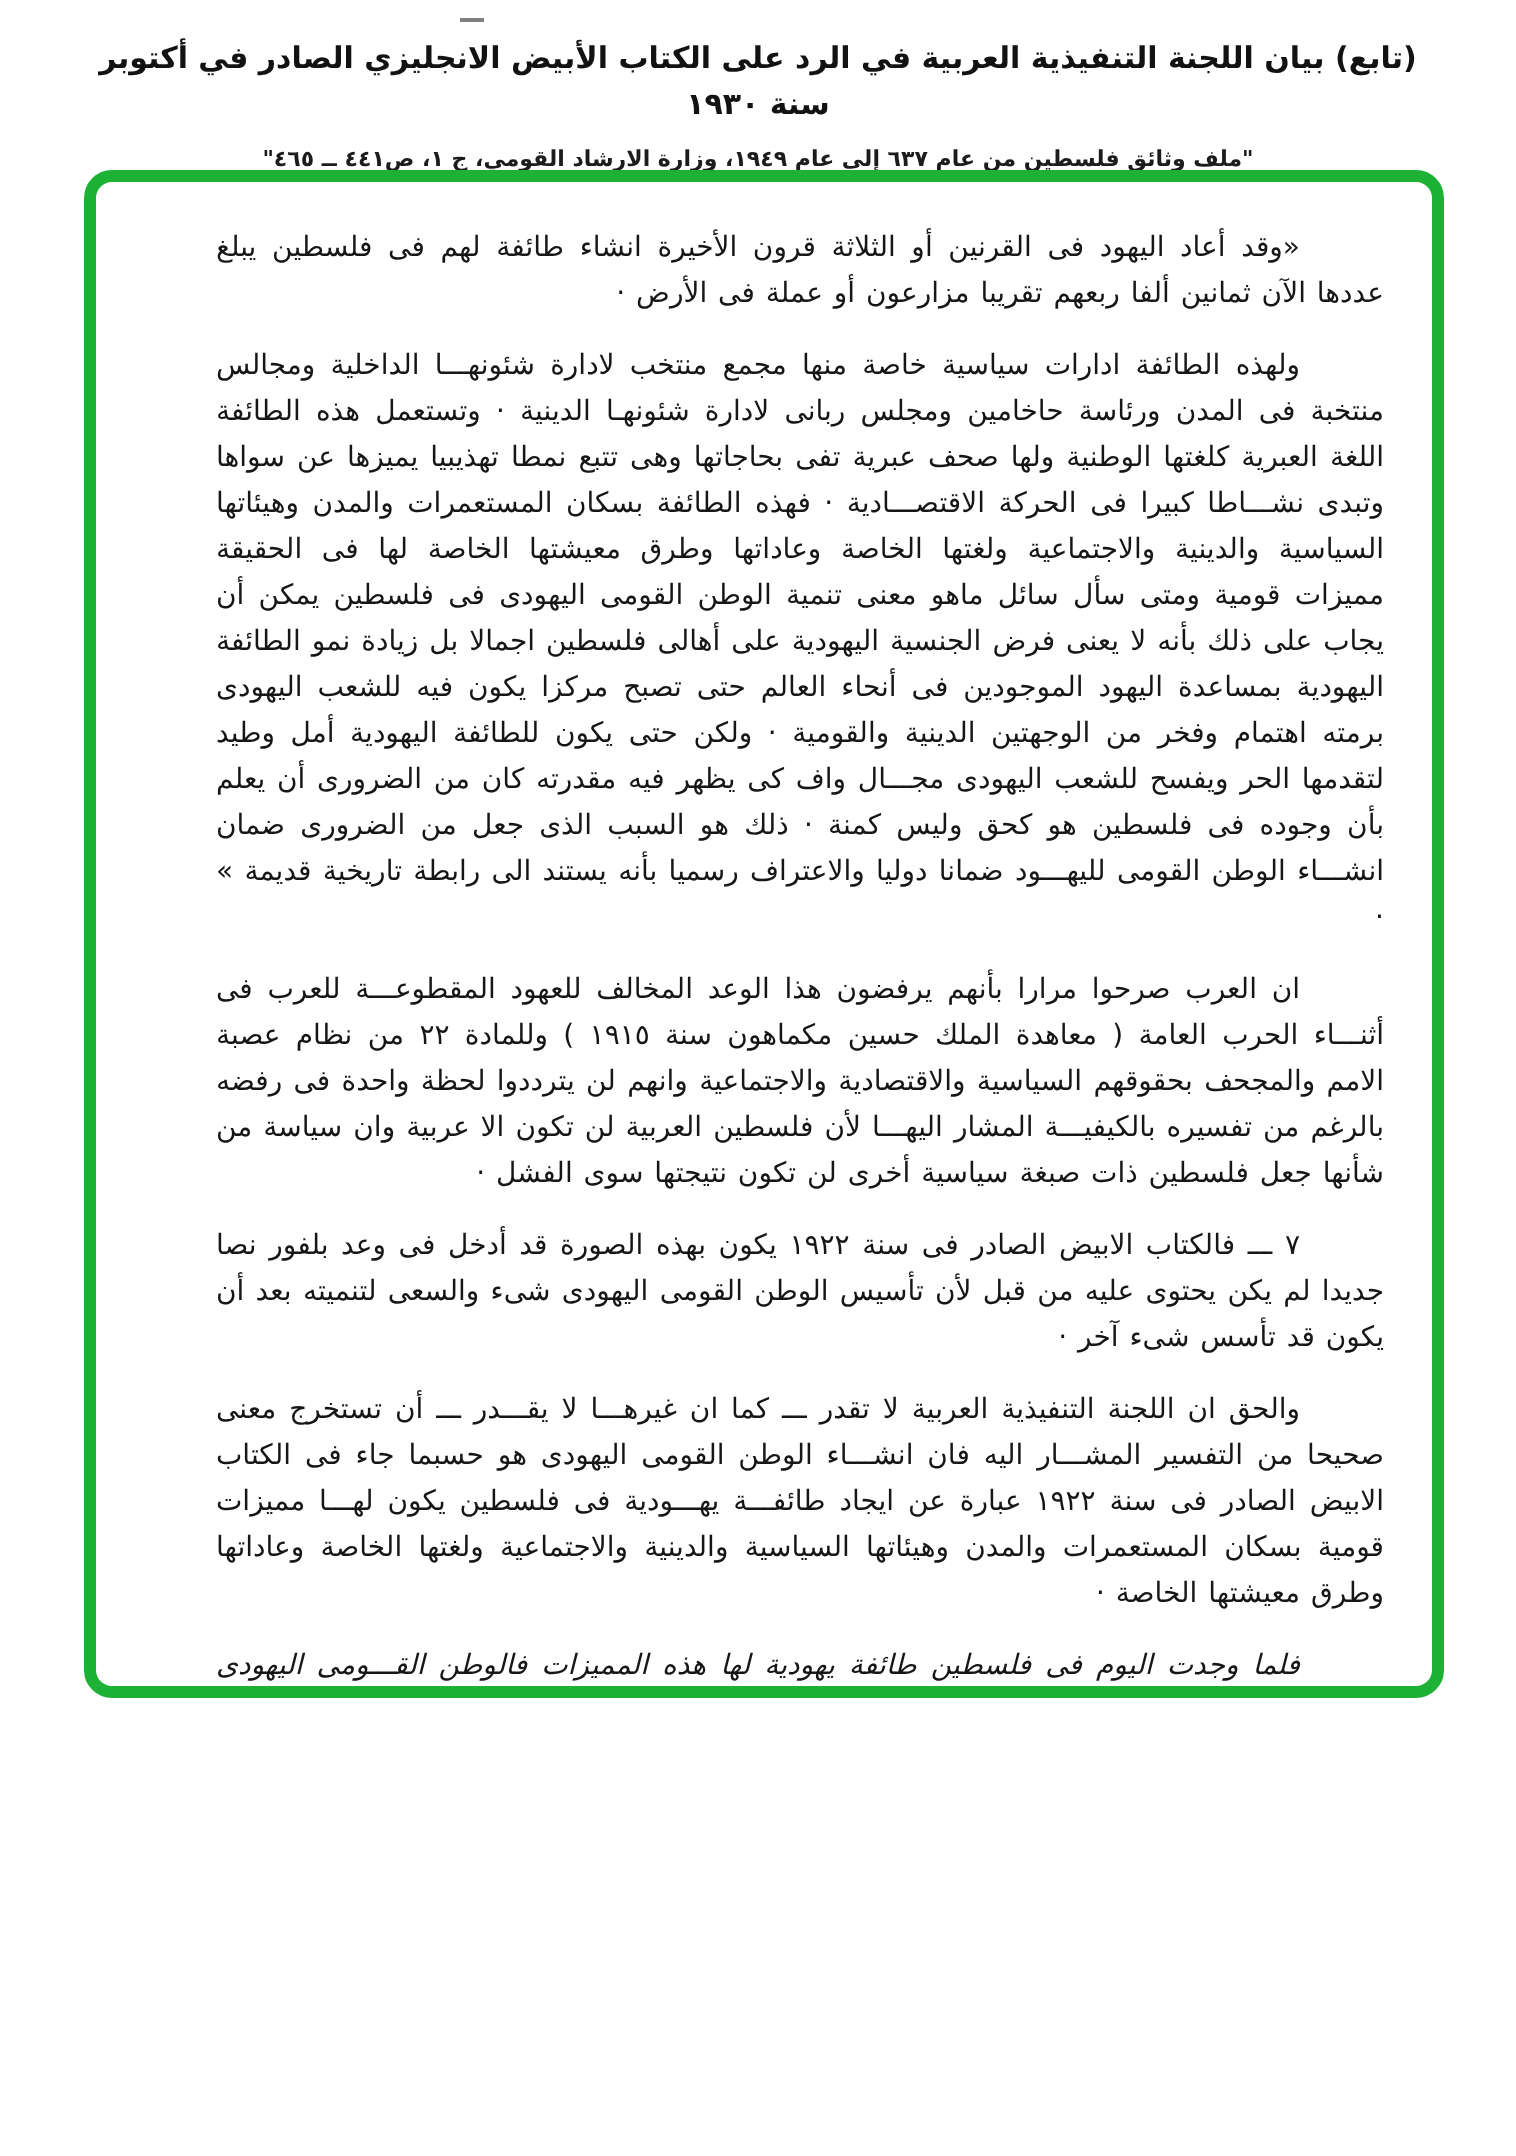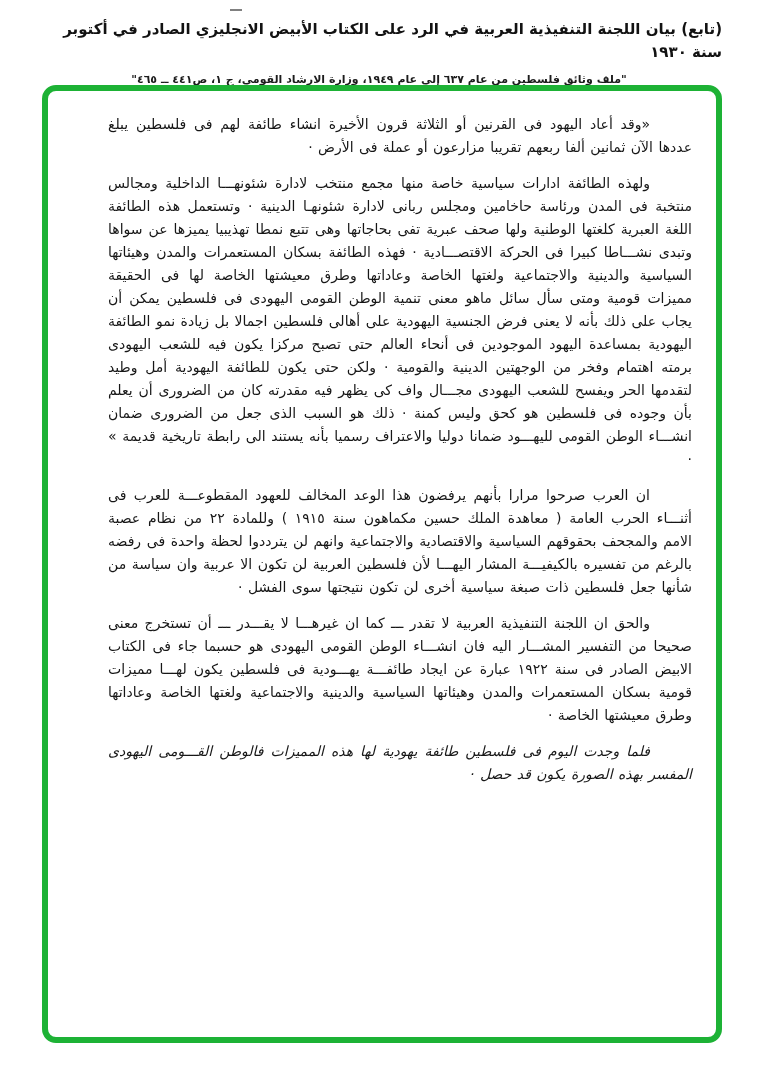--- a/index.html
+++ b/index.html
@@ -32,34 +32,33 @@
     direction: rtl;
     text-align: center;
     color: #121212;
   }
   .doc-title {
     font-size: 15px;
     font-weight: bold;
     margin: 0 36px 10px;
     line-height: 1.5;
     letter-spacing: 0;
-    text-align: right;
   }
   .doc-source {
     font-size: 11px;
     font-weight: bold;
     margin: 0 60px;
     color: #1c1c1c;
   }
   .doc-frame {
     position: absolute;
     left: 42px;
     top: 85px;
     width: 680px;
-    height: 958px;
+    height: 764px;
     box-sizing: border-box;
     border: 6px solid #1db235;
     border-radius: 14px;
     background: #ffffff;
     padding: 22px 24px 18px 60px;
     direction: rtl;
     overflow: hidden;
   }
   .para {
     margin: 0 0 13px 0;
@@ -81,17 +80,18 @@
 
   <header class="doc-header">
     <h1 class="doc-title">(تابع) بيان اللجنة التنفيذية العربية في الرد على الكتاب الأبيض الانجليزي الصادر في أكتوبر سنة ١٩٣٠</h1>
     <div class="doc-source">"ملف وثائق فلسطين من عام ٦٣٧ إلى عام ١٩٤٩، وزارة الارشاد القومي، ج ١، ص٤٤١ ــ ٤٦٥"</div>
   </header>
 
   <main class="doc-frame">
     <p class="para">«وقد أعاد اليهود فى القرنين أو الثلاثة قرون الأخيرة انشاء طائفة لهم فى فلسطين يبلغ عددها الآن ثمانين ألفا ربعهم تقريبا مزارعون أو عملة فى الأرض ·</p>
     <p class="para">ولهذه الطائفة ادارات سياسية خاصة منها مجمع منتخب لادارة شئونهـــا الداخلية ومجالس منتخبة فى المدن ورئاسة حاخامين ومجلس ربانى لادارة شئونهـا الدينية · وتستعمل هذه الطائفة اللغة العبرية كلغتها الوطنية ولها صحف عبرية تفى بحاجاتها وهى تتبع نمطا تهذيبيا يميزها عن سواها وتبدى نشـــاطا كبيرا فى الحركة الاقتصـــادية · فهذه الطائفة بسكان المستعمرات والمدن وهيئاتها السياسية والدينية والاجتماعية ولغتها الخاصة وعاداتها وطرق معيشتها الخاصة لها فى الحقيقة مميزات قومية ومتى سأل سائل ماهو معنى تنمية الوطن القومى اليهودى فى فلسطين يمكن أن يجاب على ذلك بأنه لا يعنى فرض الجنسية اليهودية على أهالى فلسطين اجمالا بل زيادة نمو الطائفة اليهودية بمساعدة اليهود الموجودين فى أنحاء العالم حتى تصبح مركزا يكون فيه للشعب اليهودى برمته اهتمام وفخر من الوجهتين الدينية والقومية · ولكن حتى يكون للطائفة اليهودية أمل وطيد لتقدمها الحر ويفسح للشعب اليهودى مجـــال واف كى يظهر فيه مقدرته كان من الضرورى أن يعلم بأن وجوده فى فلسطين هو كحق وليس كمنة · ذلك هو السبب الذى جعل من الضرورى ضمان انشـــاء الوطن القومى لليهـــود ضمانا دوليا والاعتراف رسميا بأنه يستند الى رابطة تاريخية قديمة » ·</p>
     <p class="para">ان العرب صرحوا مرارا بأنهم يرفضون هذا الوعد المخالف للعهود المقطوعـــة للعرب فى أثنـــاء الحرب العامة ( معاهدة الملك حسين مكماهون سنة ١٩١٥ ) وللمادة ٢٢ من نظام عصبة الامم والمجحف بحقوقهم السياسية والاقتصادية والاجتماعية وانهم لن يترددوا لحظة واحدة فى رفضه بالرغم من تفسيره بالكيفيـــة المشار اليهـــا لأن فلسطين العربية لن تكون الا عربية وان سياسة من شأنها جعل فلسطين ذات صبغة سياسية أخرى لن تكون نتيجتها سوى الفشل ·</p>
+    <p class="para">٧ ـــ فالكتاب الابيض الصادر فى سنة ١٩٢٢ يكون بهذه الصورة قد أدخل فى وعد بلفور نصا جديدا لم يكن يحتوى عليه من قبل لأن تأسيس الوطن القومى اليهودى شىء والسعى لتنميته بعد أن يكون قد تأسس شىء آخر ·</p>
     <p class="para">والحق ان اللجنة التنفيذية العربية لا تقدر ـــ كما ان غيرهـــا لا يقـــدر ـــ أن تستخرج معنى صحيحا من التفسير المشـــار اليه فان انشـــاء الوطن القومى اليهودى هو حسبما جاء فى الكتاب الابيض الصادر فى سنة ١٩٢٢ عبارة عن ايجاد طائفـــة يهـــودية فى فلسطين يكون لهـــا مميزات قومية بسكان المستعمرات والمدن وهيئاتها السياسية والدينية والاجتماعية ولغتها الخاصة وعاداتها وطرق معيشتها الخاصة ·</p>
     <p class="para">فلما وجدت اليوم فى فلسطين طائفة يهودية لها هذه المميزات فالوطن القـــومى اليهودى المفسر بهذه الصورة يكون قد حصل ·</p>
   </main>
 
 </div>
 
 </body></html>

